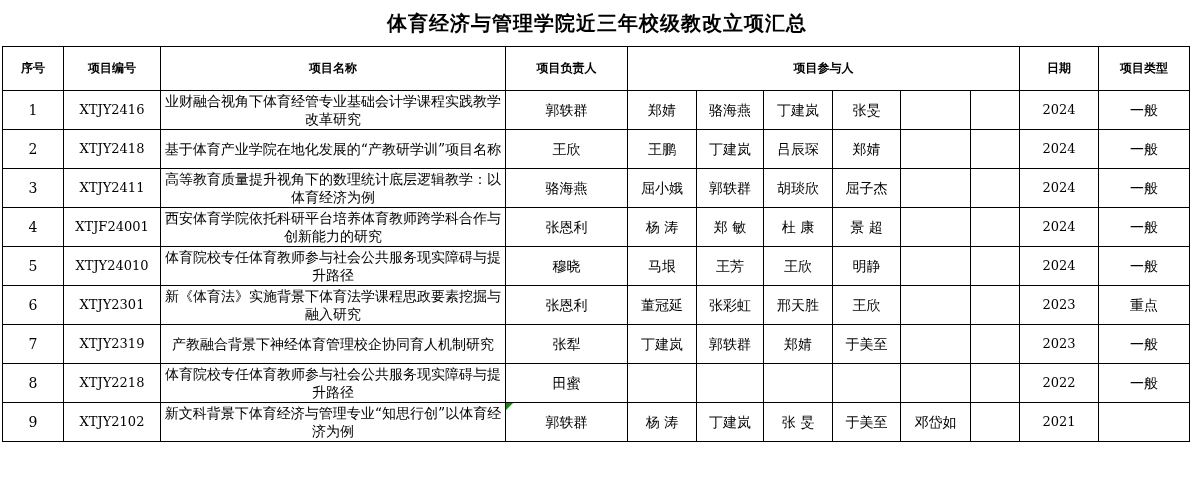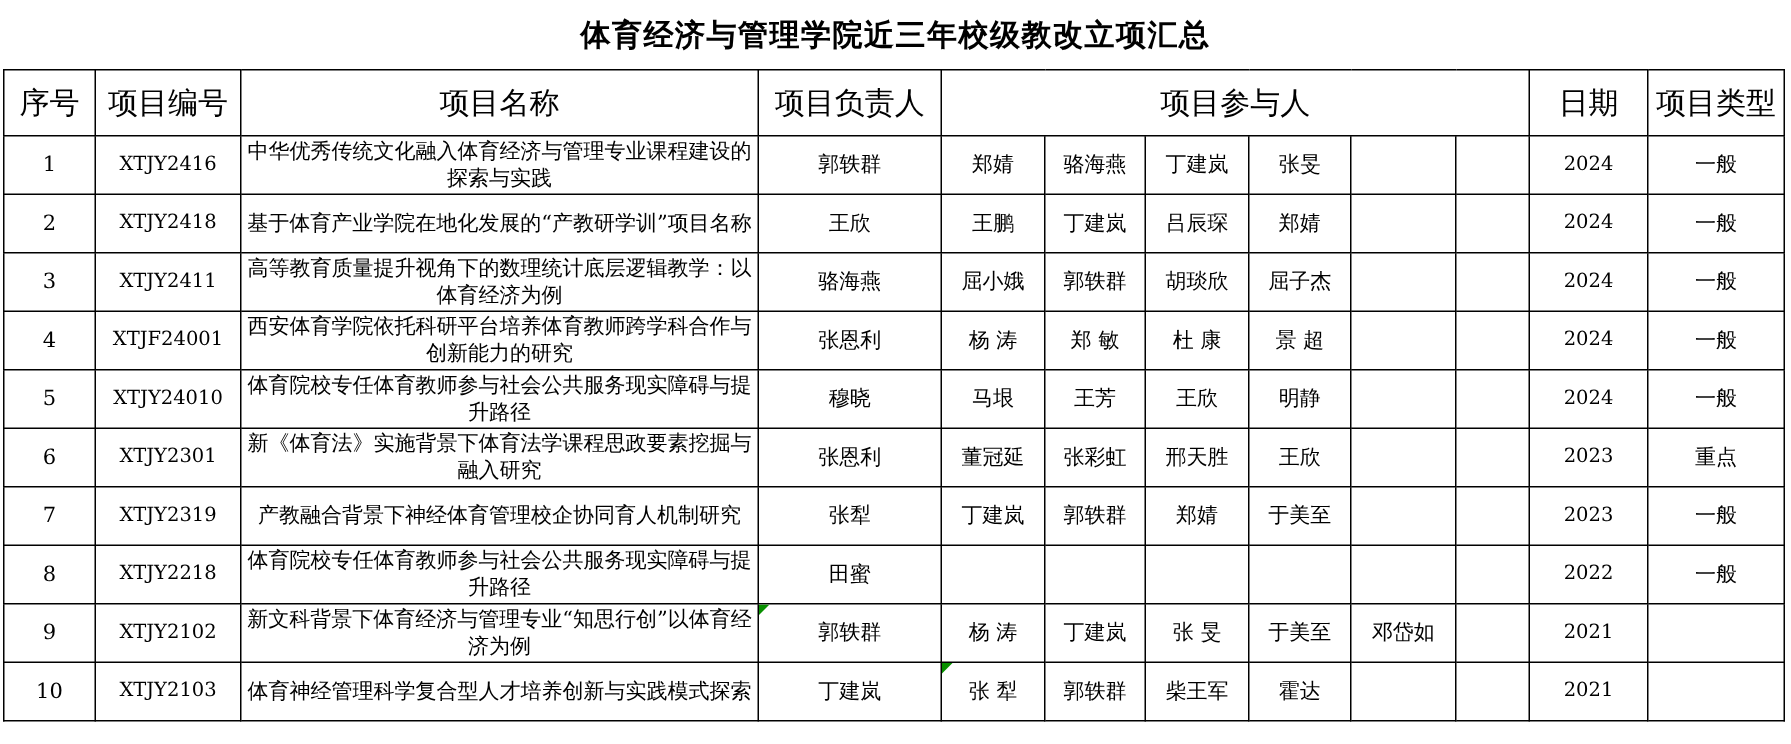--- a/index.html
+++ b/index.html
@@ -17,21 +17,21 @@
   table{
     border-collapse:collapse;table-layout:fixed;
     margin-left:2px;width:1187px;
   }
   th,td{
     border:1px solid #000;
     text-align:center;vertical-align:middle;
     padding:0 2px;position:relative;overflow:hidden;
     font-family:"DejaVu Serif","Liberation Serif",serif;
   }
-  th{font-size:20px;font-weight:normal;height:43px;}
+  th{font-size:12px;font-weight:bold;height:43px;}
   td{font-size:14px;height:38px;line-height:1.3;}
   td.name-cell{font-size:14px;}
   td.name-left{text-align:center;}
   td.num{font-size:13px;letter-spacing:0px;}
   .corner-flag::before{
     content:"";position:absolute;top:0;left:0;width:0;height:0;
     border-top:7px solid var(--flag-color,#089000);
     border-right:7px solid transparent;
   }
 </style>
@@ -65,21 +65,21 @@
       <th>项目负责人</th>
       <th colspan="6">项目参与人</th>
       <th>日期</th>
       <th>项目类型</th>
     </tr>
   </thead>
   <tbody>
       <tr>
         <td>1</td>
         <td class="num">XTJY2416</td>
-        <td class="name-cell">中华优秀传统文化融入体育经济与管理专业课程建设的探索与实践</td>
+        <td class="name-cell">业财融合视角下体育经管专业基础会计学课程实践教学改革研究</td>
         <td>郭轶群</td>
         <td>郑婧</td>
         <td>骆海燕</td>
         <td>丁建岚</td>
         <td>张旻</td>
         <td></td>
         <td></td>
         <td class="num">2024</td>
         <td>一般</td>
       </tr>
@@ -188,28 +188,14 @@
         <td class="corner-flag">郭轶群</td>
         <td>杨 涛</td>
         <td>丁建岚</td>
         <td>张 旻</td>
         <td>于美至</td>
         <td>邓岱如</td>
         <td></td>
         <td class="num">2021</td>
         <td></td>
       </tr>
-      <tr>
-        <td>10</td>
-        <td class="num">XTJY2103</td>
-        <td class="name-cell">体育神经管理科学复合型人才培养创新与实践模式探索</td>
-        <td>丁建岚</td>
-        <td class="corner-flag">张 犁</td>
-        <td>郭轶群</td>
-        <td>柴王军</td>
-        <td>霍达</td>
-        <td></td>
-        <td></td>
-        <td class="num">2021</td>
-        <td></td>
-      </tr>
     </tbody>
 </table>
 
 </body></html>

